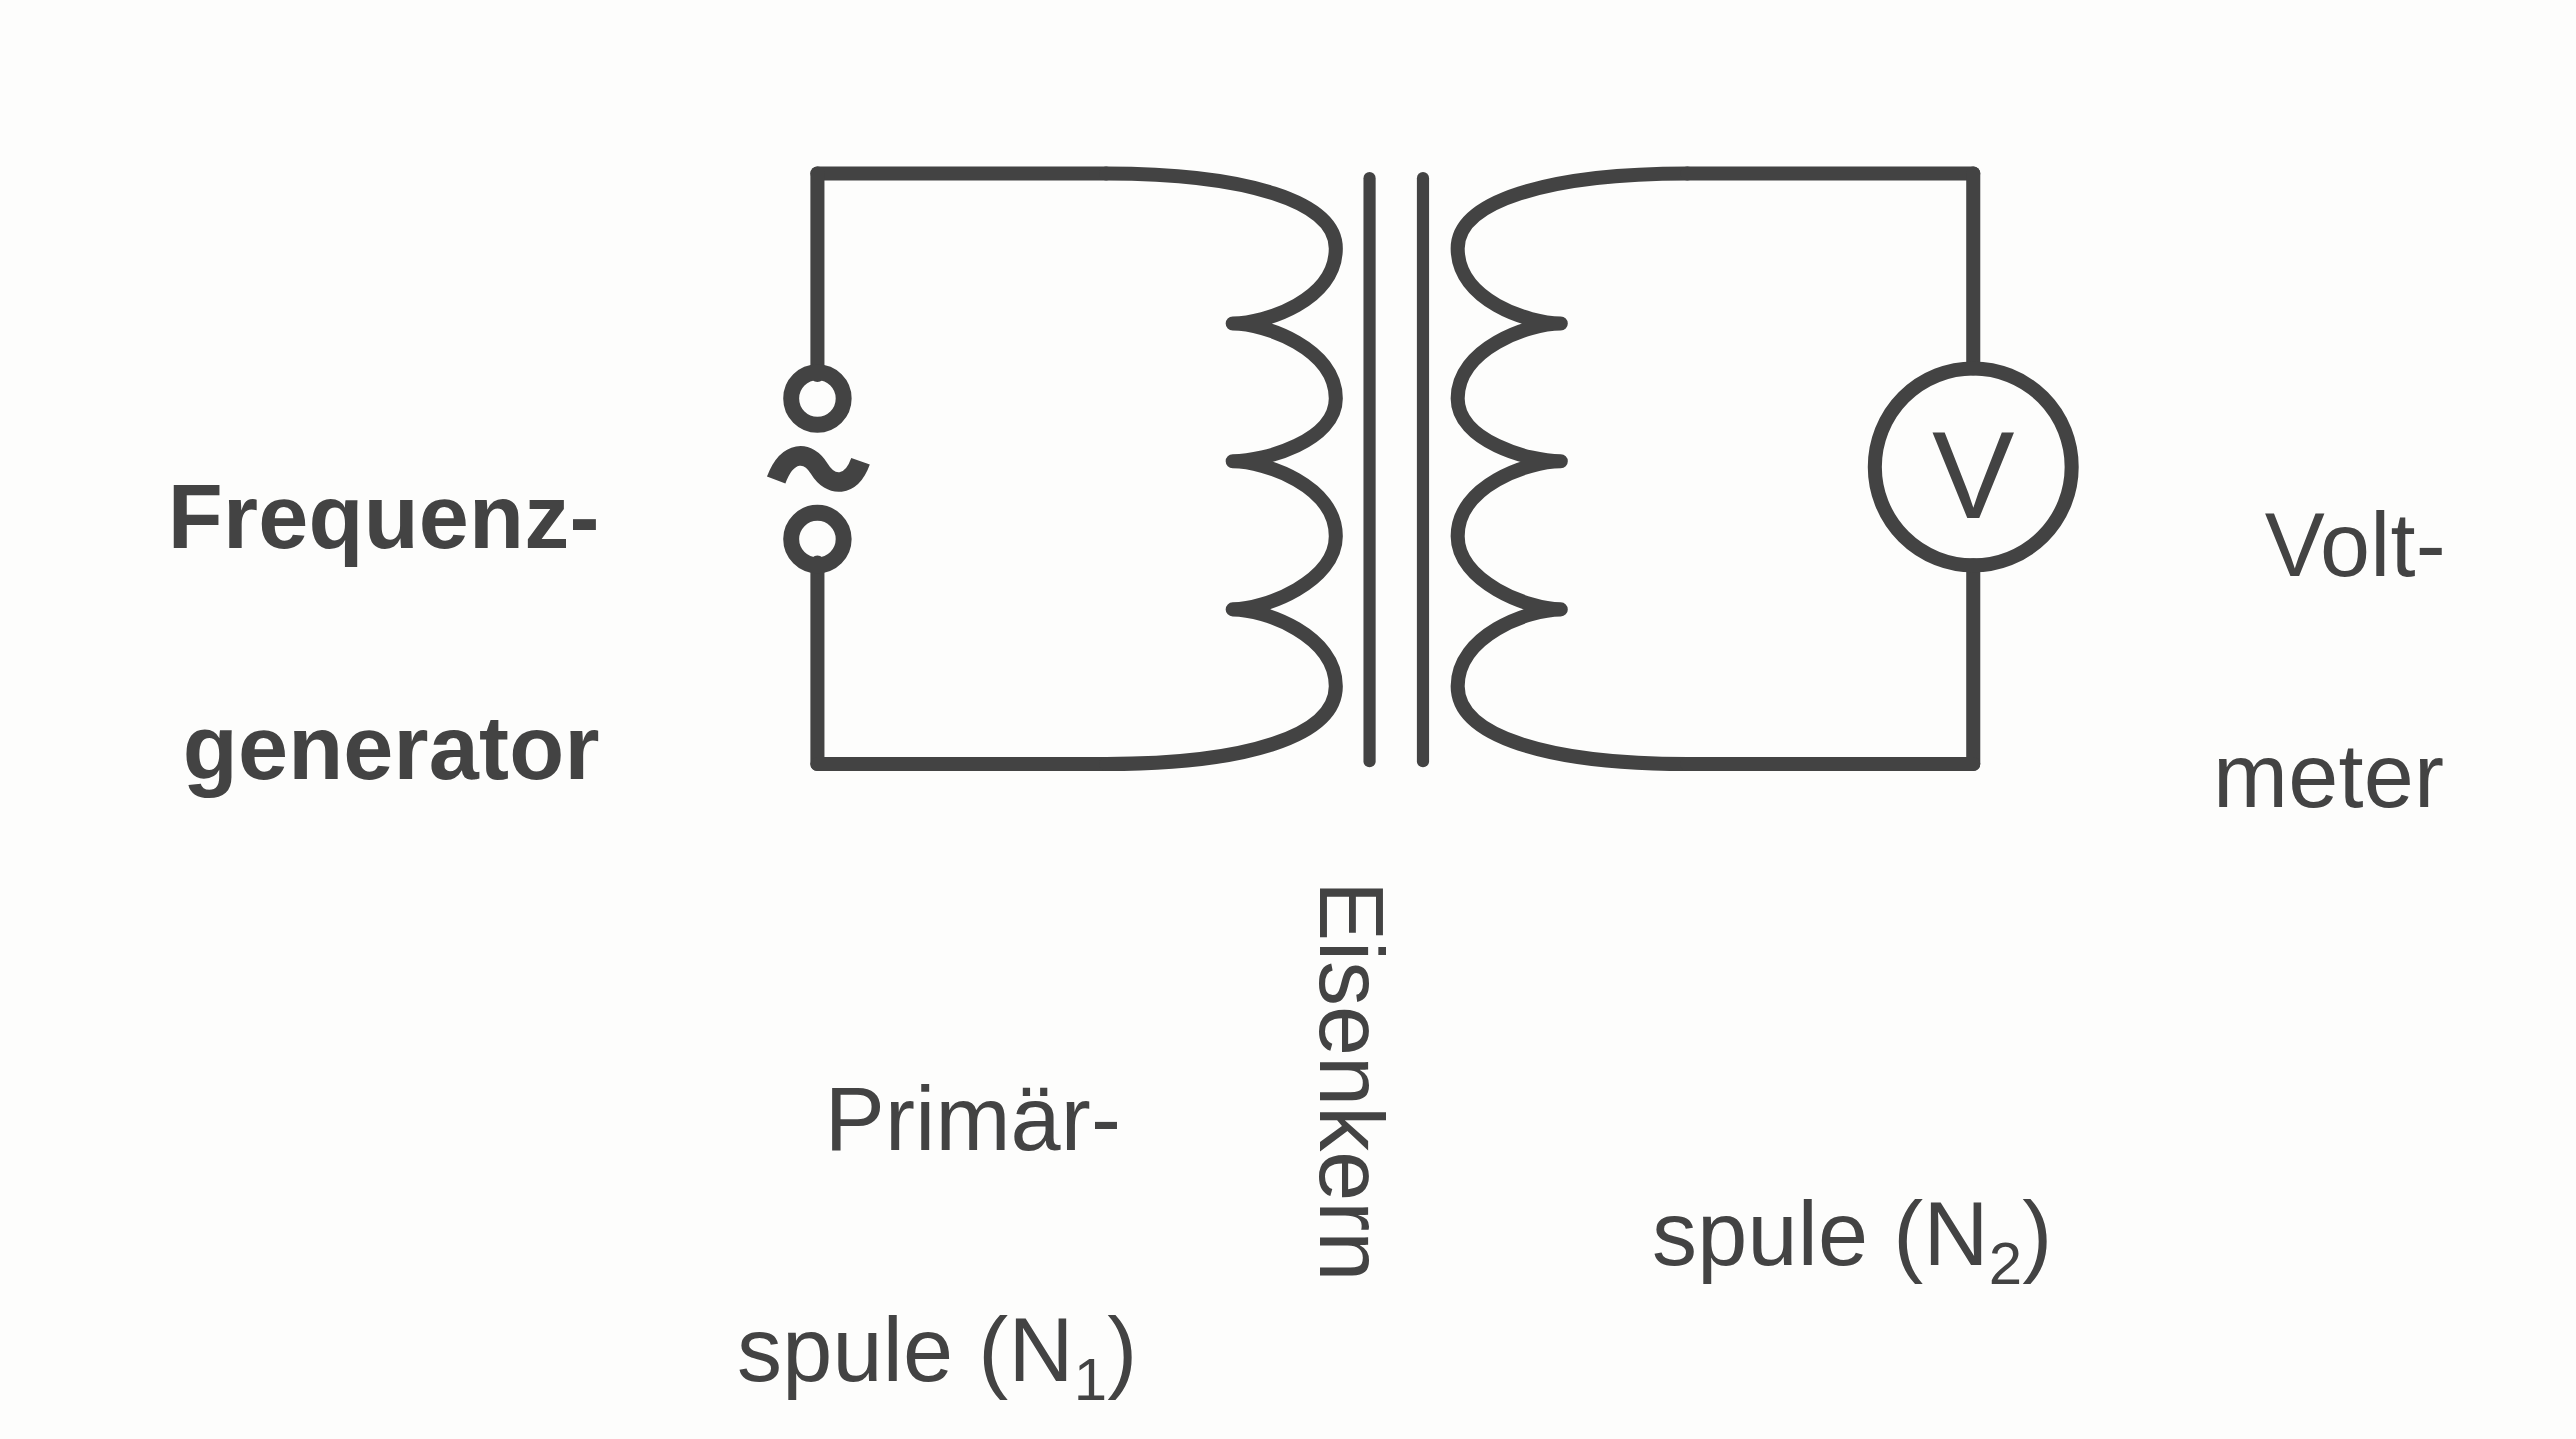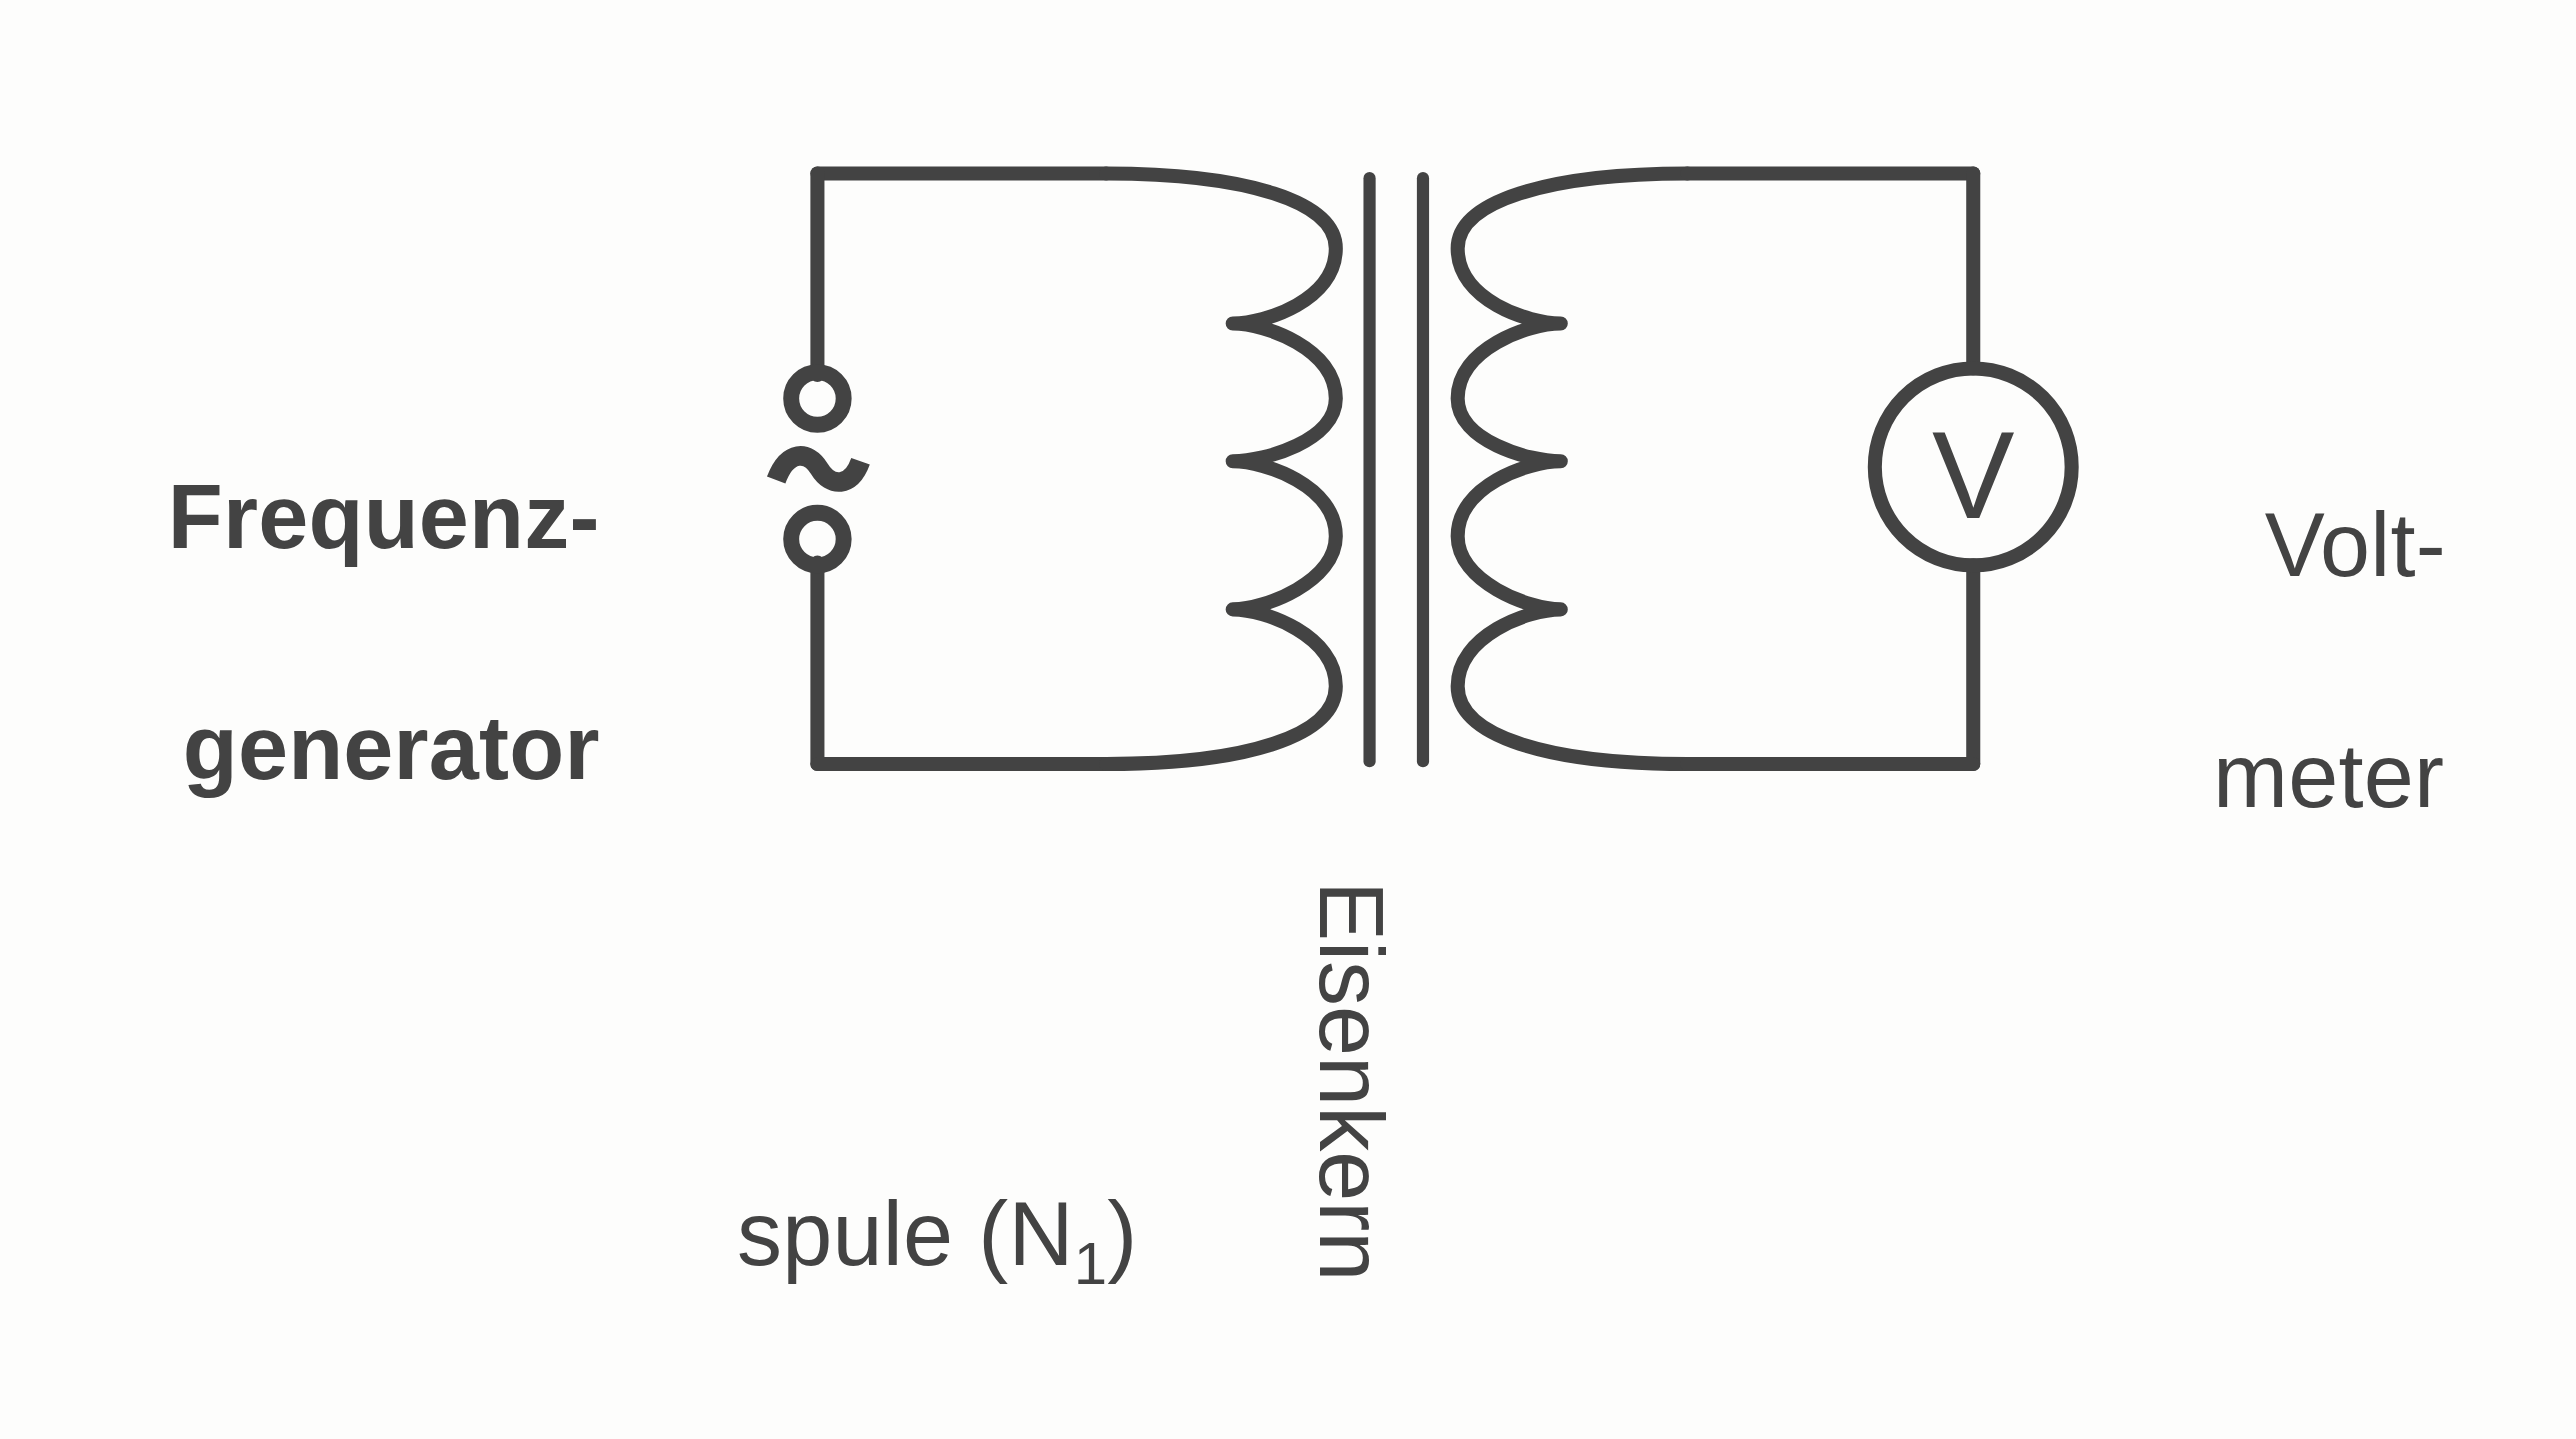--- a/index.html
+++ b/index.html
@@ -127,24 +127,26 @@
     <span class="l1">Frequenz-</span>
     <span class="l2">generator</span>
   </div>
 
   <div class="label" id="lbl-voltmeter">
     <span class="l1">Volt-</span>
     <span class="l2">meter</span>
   </div>
 
   <div class="label" id="lbl-primaer">
+    <span class="l1">Primär-</span>
     <span class="l2"><span>spule (N</span><span class="sub">1</span><span>)</span></span>
   </div>
 
   <div class="label" id="lbl-sekundaer">
+    <span class="l2"><span>spule (N</span><span class="sub">2</span><span>)</span></span>
   </div>
 
   <div id="lbl-eisenkern">
     <span class="vert">Eisenkern</span>
   </div>
 
 </div>
 
 
 </body></html>

